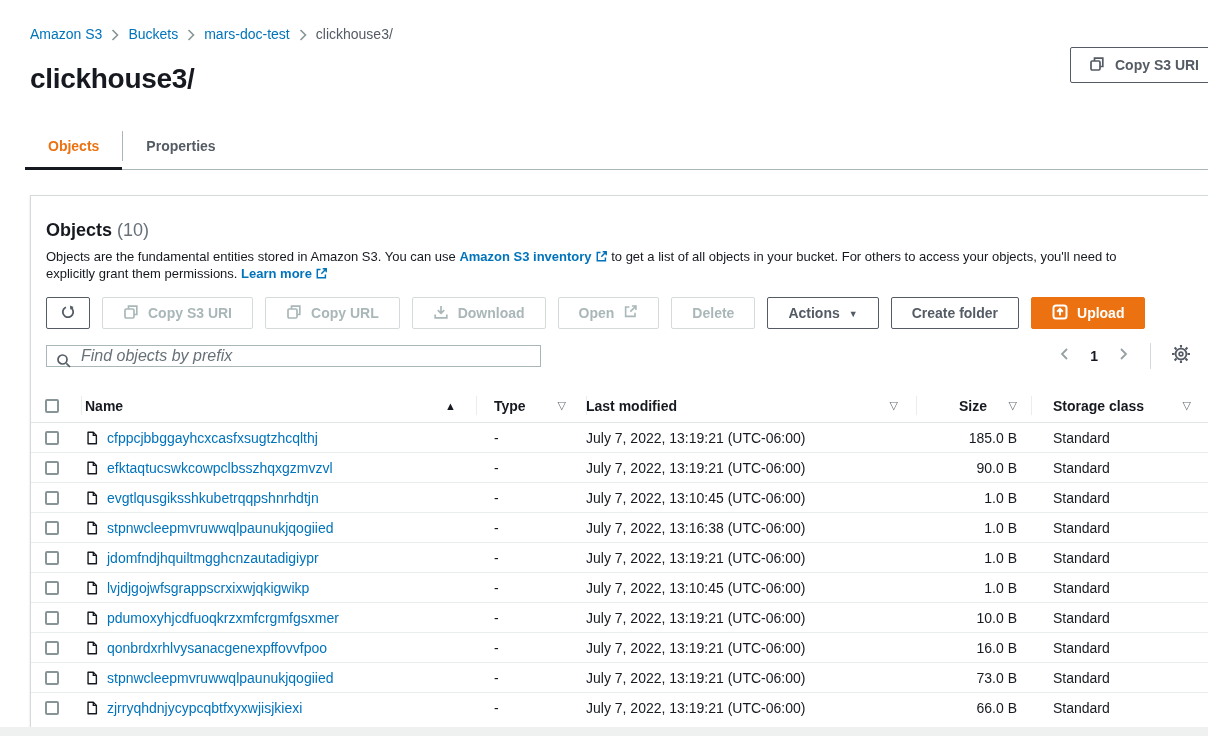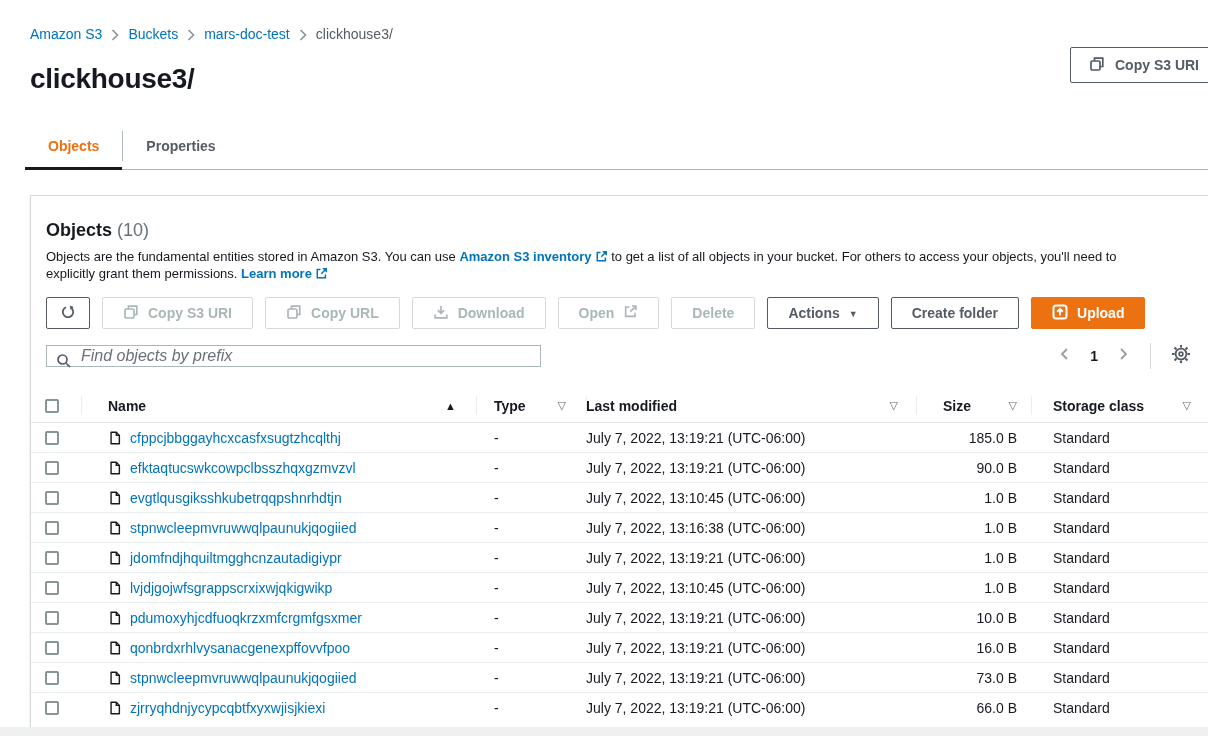--- a/index.html
+++ b/index.html
@@ -79,34 +79,34 @@
   .pg-divider { width:1px; height:26px; background:#d5dbdb; margin:0 2px; }
   .gear-btn { background:none; border:none; cursor:pointer; display:flex; padding:2px; }
 
   
   .table { margin-top:20px; font-size:14px; }
   .thead { display:flex; align-items:center; height:34px; font-weight:700; color:#16191f; border-bottom:1px solid #e4e7e7; }
   .trow { display:flex; align-items:center; height:30px; border-bottom:1px solid #eaeded; }
   .trow:last-child { border-bottom:none; }
 
   .c-check { width:50px; flex:none; display:flex; align-items:center; padding-left:14px; }
-  .c-name { width:395px; flex:none; display:flex; align-items:center; gap:8px; padding-left:27px; overflow:hidden; }
+  .c-name { width:395px; flex:none; display:flex; align-items:center; gap:8px; padding-left:4px; overflow:hidden; }
   .c-type { width:110px; flex:none; padding-left:18px; }
   .c-modified { width:330px; flex:none; }
   .c-size { width:115px; flex:none; text-align:right; padding-right:14px; }
   .c-storage { flex:1; padding-left:22px; display:flex; align-items:center; }
 
   .th { position:relative; height:100%; display:flex; align-items:center; cursor:pointer; }
   .th.sep::before { content:""; position:absolute; left:0; top:7px; bottom:7px; width:1px; background:#eaeded; }
   .th .sort-spacer { flex:1; }
   .sort-asc { font-size:11px; color:#16191f; padding-right:20px; }
   .sort-none { font-size:11px; color:#687078; }
   .c-type .sort-none { padding-right:20px; }
   .c-modified .sort-none { padding-right:18px; }
-  .c-size.th { text-align:left; padding-left:27px; padding-right:0; }
+  .c-size.th { text-align:left; padding-left:43px; padding-right:0; }
   .c-size .sort-none { padding-right:14px; }
   .c-storage .sort-none { margin-left:auto; padding-right:26px; }
 
   .checkbox {
     width:14px; height:14px; border:2px solid #879596; border-radius:2px; background:#fff;
     display:inline-block; cursor:pointer; flex:none;
   }
   .obj-link { color:#0073bb; white-space:nowrap; }
   .file-ico { display:inline-flex; flex:none; }
 

